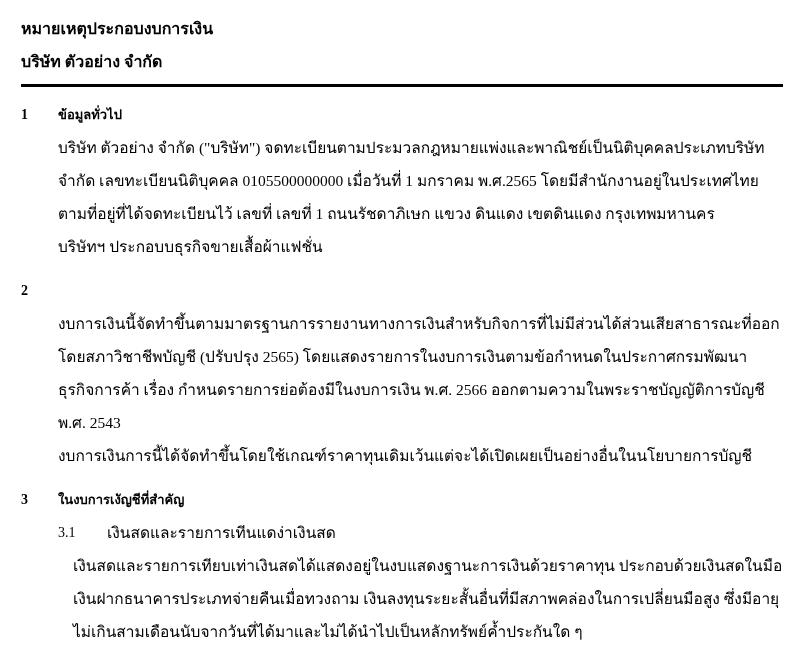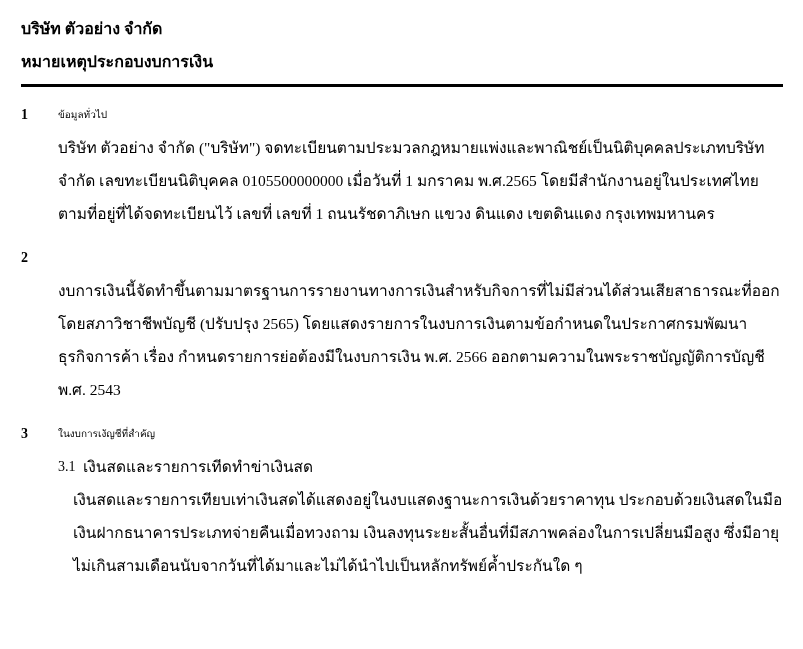--- a/index.html
+++ b/index.html
@@ -34,80 +34,83 @@
     line-height: 33px;
     margin-top: 11px;
   }
   .section-head .num {
     width: 37px;
     flex: 0 0 37px;
     font-weight: bold;
     font-size: 14px;
   }
   .section-head .ttl {
-    font-weight: normal;
-    font-size: 10px;
+    font-weight: bold;
+    font-size: 13px;
   }
   .body-para {
     margin-left: 37px;
     font-size: 15.5px;
     line-height: 33px;
     text-align: left;
   }
   .subsection-head {
     display: flex;
     margin-left: 37px;
     line-height: 33px;
     font-size: 15.5px;
+    gap: 24px;
   }
   .subsection-head .subnum {
     flex: 0 0 25px;
     width: 25px;
     font-size: 14px;
   }
   .sub-para {
     margin-left: 52px;
     font-size: 15.5px;
     line-height: 33px;
   }
 </style>
 </head>
 <body>
 
 <div class="page">
 
   <div class="doc-header">
+    <div class="hline">หมายเหตุประกอบงบการเงิน</div>
     <div class="hline">บริษัท ตัวอย่าง จำกัด</div>
-    <div class="hline">หมายเหตุประกอบงบการเงิน</div>
   </div>
 
   <hr class="header-divider">
 
   <div class="section">
     <div class="section-head">
       <span class="num">1</span>
       <span class="ttl">ข้อมูลทั่วไป</span>
     </div>
     <p class="body-para">บริษัท ตัวอย่าง จำกัด ("บริษัท") จดทะเบียนตามประมวลกฎหมายแพ่งและพาณิชย์เป็นนิติบุคคลประเภทบริษัทจำกัด เลขทะเบียนนิติบุคคล 0105500000000 เมื่อวันที่ 1 มกราคม พ.ศ.2565 โดยมีสำนักงานอยู่ในประเทศไทยตามที่อยู่ที่ได้จดทะเบียนไว้ เลขที่ เลขที่ 1 ถนนรัชดาภิเษก แขวง ดินแดง เขตดินแดง กรุงเทพมหานคร</p>
+    <p class="body-para">บริษัทฯ ประกอบบธุรกิจขายเสื้อผ้าแฟชั่น</p>
   </div>
 
   <div class="section">
     <div class="section-head">
       <span class="num">2</span>
     </div>
     <p class="body-para">งบการเงินนี้จัดทำขึ้นตามมาตรฐานการรายงานทางการเงินสำหรับกิจการที่ไม่มีส่วนได้ส่วนเสียสาธารณะที่ออกโดยสภาวิชาชีพบัญชี (ปรับปรุง 2565) โดยแสดงรายการในงบการเงินตามข้อกำหนดในประกาศกรมพัฒนาธุรกิจการค้า เรื่อง กำหนดรายการย่อต้องมีในงบการเงิน พ.ศ. 2566 ออกตามความในพระราชบัญญัติการบัญชี พ.ศ. 2543</p>
+    <p class="body-para">งบการเงินการนี้ได้จัดทำขึ้นโดยใช้เกณฑ์ราคาทุนเดิมเว้นแต่จะได้เปิดเผยเป็นอย่างอื่นในนโยบายการบัญชี</p>
   </div>
 
   <div class="section">
     <div class="section-head">
       <span class="num">3</span>
       <span class="ttl">ในงบการเงัญชีที่สำคัญ</span>
     </div>
     <div class="subsection">
       <div class="subsection-head">
         <span class="subnum">3.1</span>
-        <span class="subttl">เงินสดและรายการเทีดทำข่าเงินสด</span>
+        <span class="subttl">เงินสดและรายการเทีนแดง่าเงินสด</span>
       </div>
       <p class="sub-para">เงินสดและรายการเทียบเท่าเงินสดได้แสดงอยู่ในงบแสดงฐานะการเงินด้วยราคาทุน ประกอบด้วยเงินสดในมือ เงินฝากธนาคารประเภทจ่ายคืนเมื่อทวงถาม เงินลงทุนระยะสั้นอื่นที่มีสภาพคล่องในการเปลี่ยนมือสูง ซึ่งมีอายุไม่เกินสามเดือนนับจากวันที่ได้มาและไม่ได้นำไปเป็นหลักทรัพย์ค้ำประกันใด ๆ</p>
     </div>
   </div>
 
 </div>
 
 </body></html>

